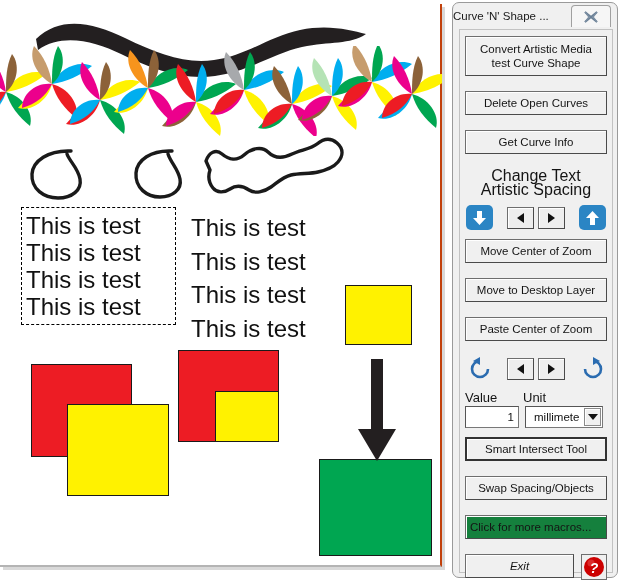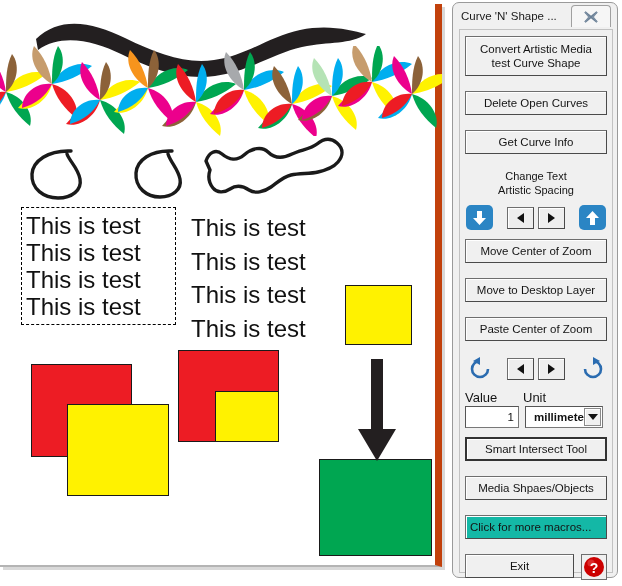--- a/index.html
+++ b/index.html
@@ -23,21 +23,21 @@
     height: 572px;
     background: #ffffff;
     overflow: hidden;
   }
   #canvas-page {
     position: absolute;
     left: 0; top: 4px;
     width: 442px;
     height: 563px;
     background: #ffffff;
-    border-right: 7px solid #c2410c;
+    border-right: 2px solid #c2410c;
     border-bottom: 2px solid #b4b4b4;
     box-shadow: 3px 3px 0 #d9d9d9;
     box-sizing: border-box;
   }
   .art-svg { position: absolute; left: 0; top: 0; }
 
   
   .text-block {
     position: absolute;
     font-family: "Liberation Sans", sans-serif;
@@ -79,21 +79,20 @@
     width: 166px;
     height: 576px;
     background: #f0f0f0;
     border: 1px solid #9a9a9a;
     border-radius: 7px;
     box-sizing: border-box;
   }
   #panel-titlebar {
     position: relative;
     height: 26px;
-    padding-left: 8px;
     display: flex;
     align-items: center;
   }
   #panel-title {
     font-size: 11.5px;
     color: #1a1a1a;
     white-space: nowrap;
     overflow: hidden;
   }
   #close-button {
@@ -135,27 +134,27 @@
     color: #141414;
     text-align: center;
     line-height: 14px;
     padding: 4px 2px;
     cursor: pointer;
     margin-bottom: 15px;
   }
   .btn.two-line { padding: 5px 2px; }
   .btn.strong { border-width: 2px; border-color: #333333; padding: 3px 8px; }
   .btn.green {
-    background: #14b8a6;
+    background: #15803d;
     text-align: left;
     padding-left: 4px;
   }
   .section-label {
     text-align: center;
-    font-size: 11px;
+    font-size: 16px;
     color: #141414;
     line-height: 14px;
     margin: 10px 0 8px 0;
   }
 
   
   .spin-row {
     display: flex;
     align-items: center;
     justify-content: space-between;
@@ -237,42 +236,41 @@
     cursor: pointer;
     position: relative;
   }
   #unit-value {
     flex: 1;
     font-size: 11.5px;
     color: #111111;
     padding-left: 8px;
     overflow: hidden;
     white-space: nowrap;
-    font-weight: bold;
   }
   #unit-arrow-box {
     width: 17px; height: 18px;
     margin-right: 1px;
     background: #f0f0f0;
     border: 1px solid #8a8a8a;
     box-shadow: inset 1px 1px 0 #ffffff;
     display: flex;
     align-items: center;
     justify-content: center;
     box-sizing: border-box;
   }
   .tri-d {
     width: 0; height: 0;
     border-left: 5px solid transparent;
     border-right: 5px solid transparent;
     border-top: 6px solid #111111;
   }
 
   
-  .bottom-row { display: flex; align-items: flex-start; margin-top: 1px; }
+  .bottom-row { display: flex; align-items: flex-start; margin-top: 1px; font-style: italic; }
   #exit-button { flex: 1; margin-bottom: 0; }
   #help-button {
     width: 26px; height: 26px;
     margin-left: 7px;
     background: #f0f0f0;
     border: 1px solid #6e6e6e;
     display: flex;
     align-items: center;
     justify-content: center;
     cursor: pointer;
@@ -518,21 +516,21 @@
       <div id="value-input">1</div>
       <div id="unit-select">
         <div id="unit-value">millimete</div>
         <div id="unit-arrow-box">
           <span class="tri-d"></span>
         </div>
       </div>
     </div>
 
     <div class="btn strong">Smart Intersect Tool</div>
-    <div class="btn">Media Shpaes/Objects</div>
+    <div class="btn">Swap Spacing/Objects</div>
     <div class="btn green">Click for more macros...</div>
 
     <div class="bottom-row">
       <div class="btn" id="exit-button">Exit</div>
       <div id="help-button">
         <svg width="22" height="22" viewBox="0 0 22 22">
           <circle cx="11" cy="11" r="10" fill="#cc0000"></circle>
           <circle cx="8" cy="7" r="3.6" fill="#e85050" opacity="0.55"></circle>
           <text x="11" y="16.5" font-family="Liberation Sans, sans-serif" font-size="14" font-weight="bold" fill="#ffffff" text-anchor="middle">?</text>
         </svg>

